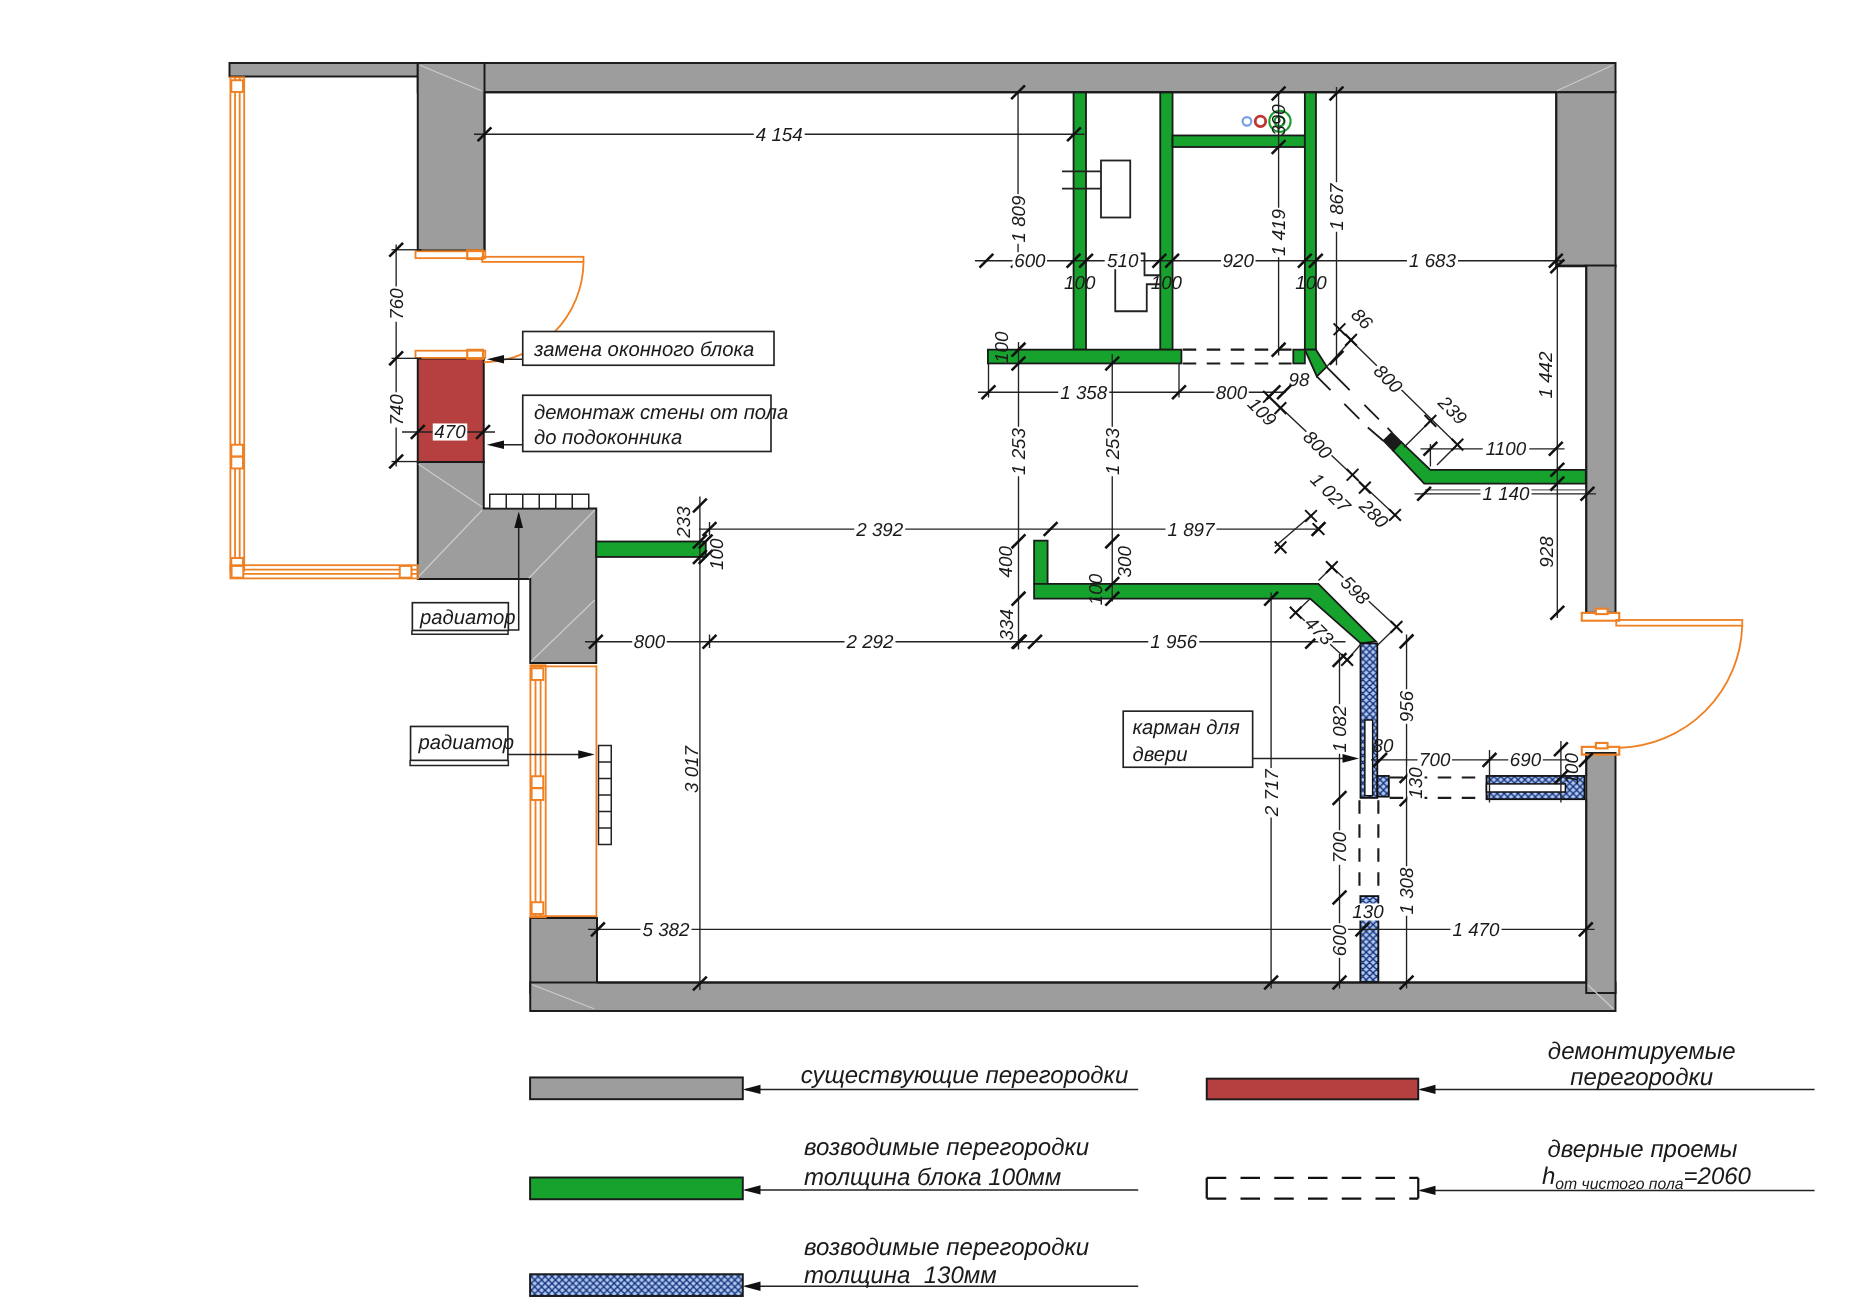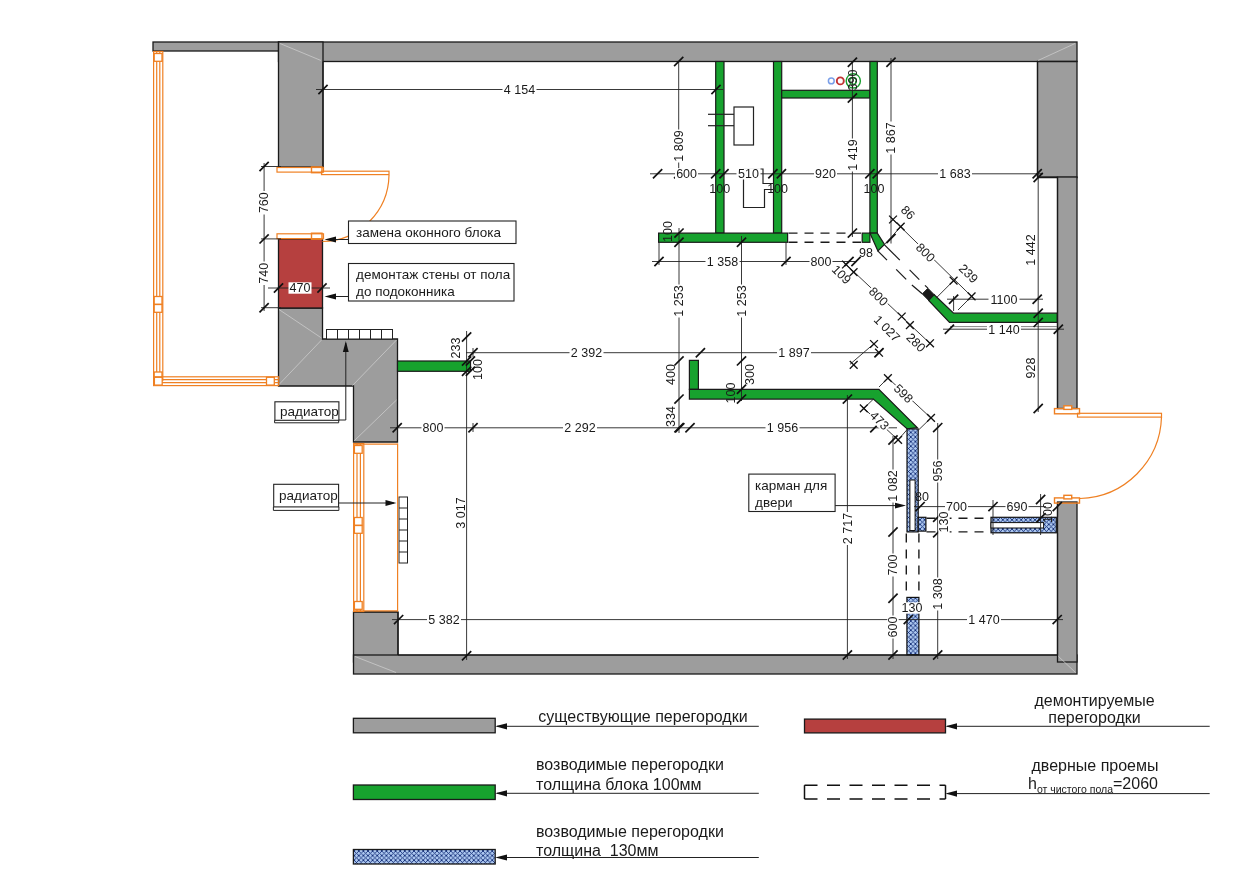--- a/index.html
+++ b/index.html
@@ -1,16 +1,16 @@
 <!DOCTYPE html>
 <html><head>
 <meta charset="utf-8">
 <style>
   html,body{margin:0;padding:0;background:#ffffff;}
-  .wrap{width:1241px;height:875px;position:relative;background:#fff;overflow:hidden;}
+  .wrap{width:1241px;height:875px;position:relative;background:#fff;overflow:hidden;font-style:italic;}
   text{font-family:"Liberation Sans",sans-serif;fill:#1a1a1a;}
   .d{font-size:12.5px;}
   .lb{font-size:13.5px;}
 </style>
 </head>
 <body>
 <div class="wrap">
 <svg width="1241" height="875" viewBox="0 0 1241 875" xmlns="http://www.w3.org/2000/svg">
 <defs>
 <pattern id="hx" width="4.6" height="4.6" patternUnits="userSpaceOnUse">

